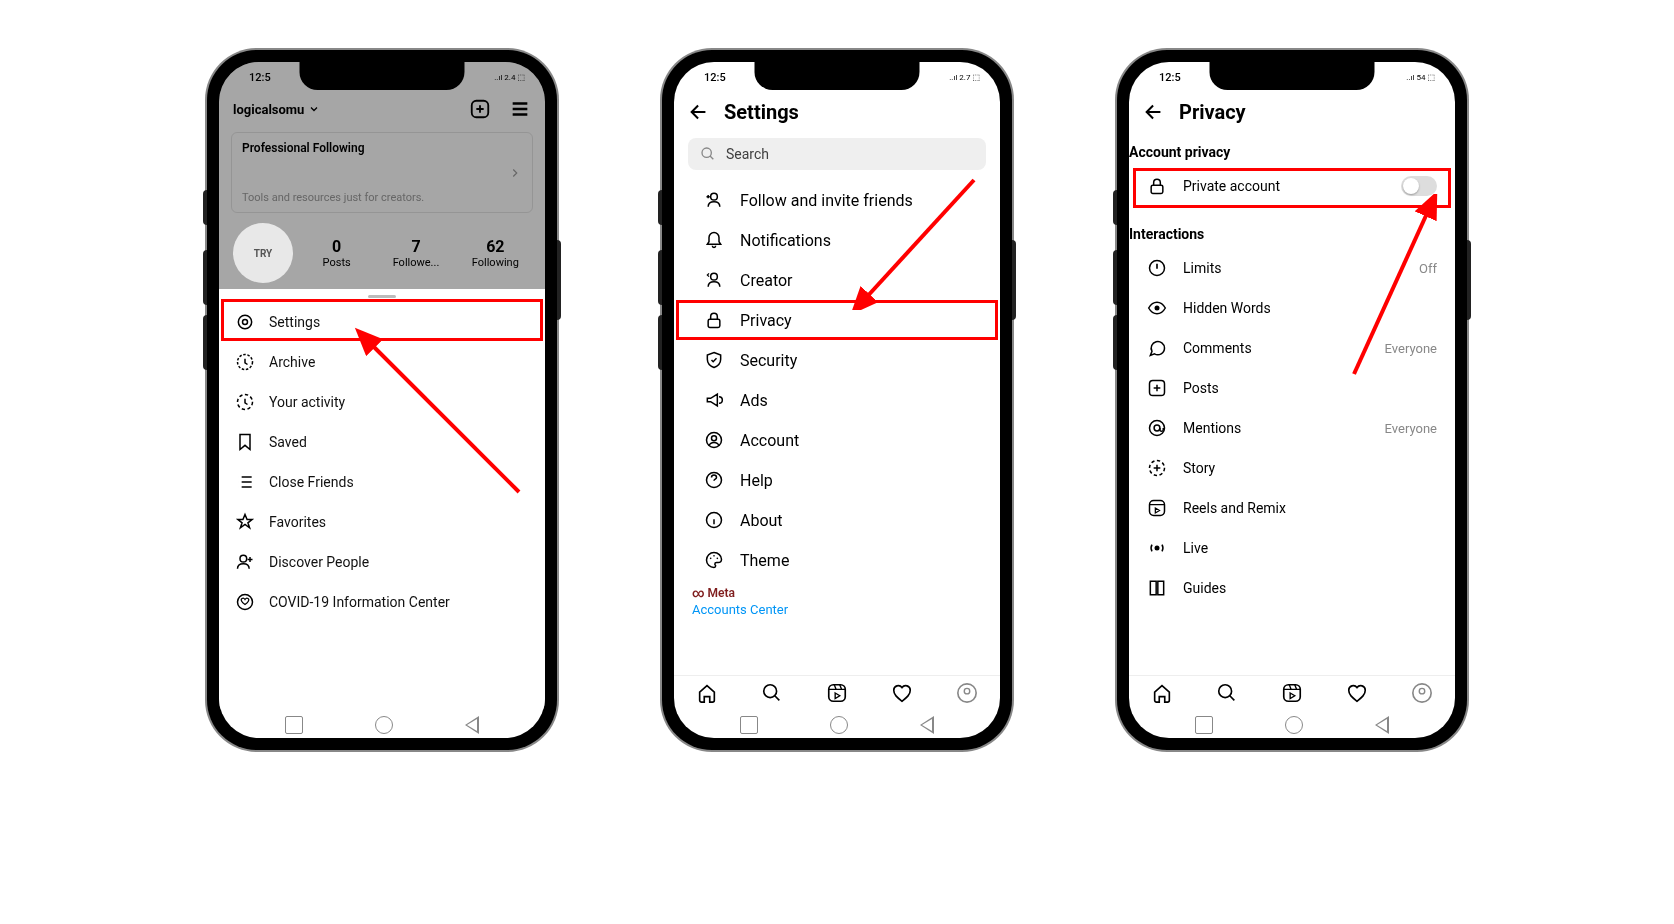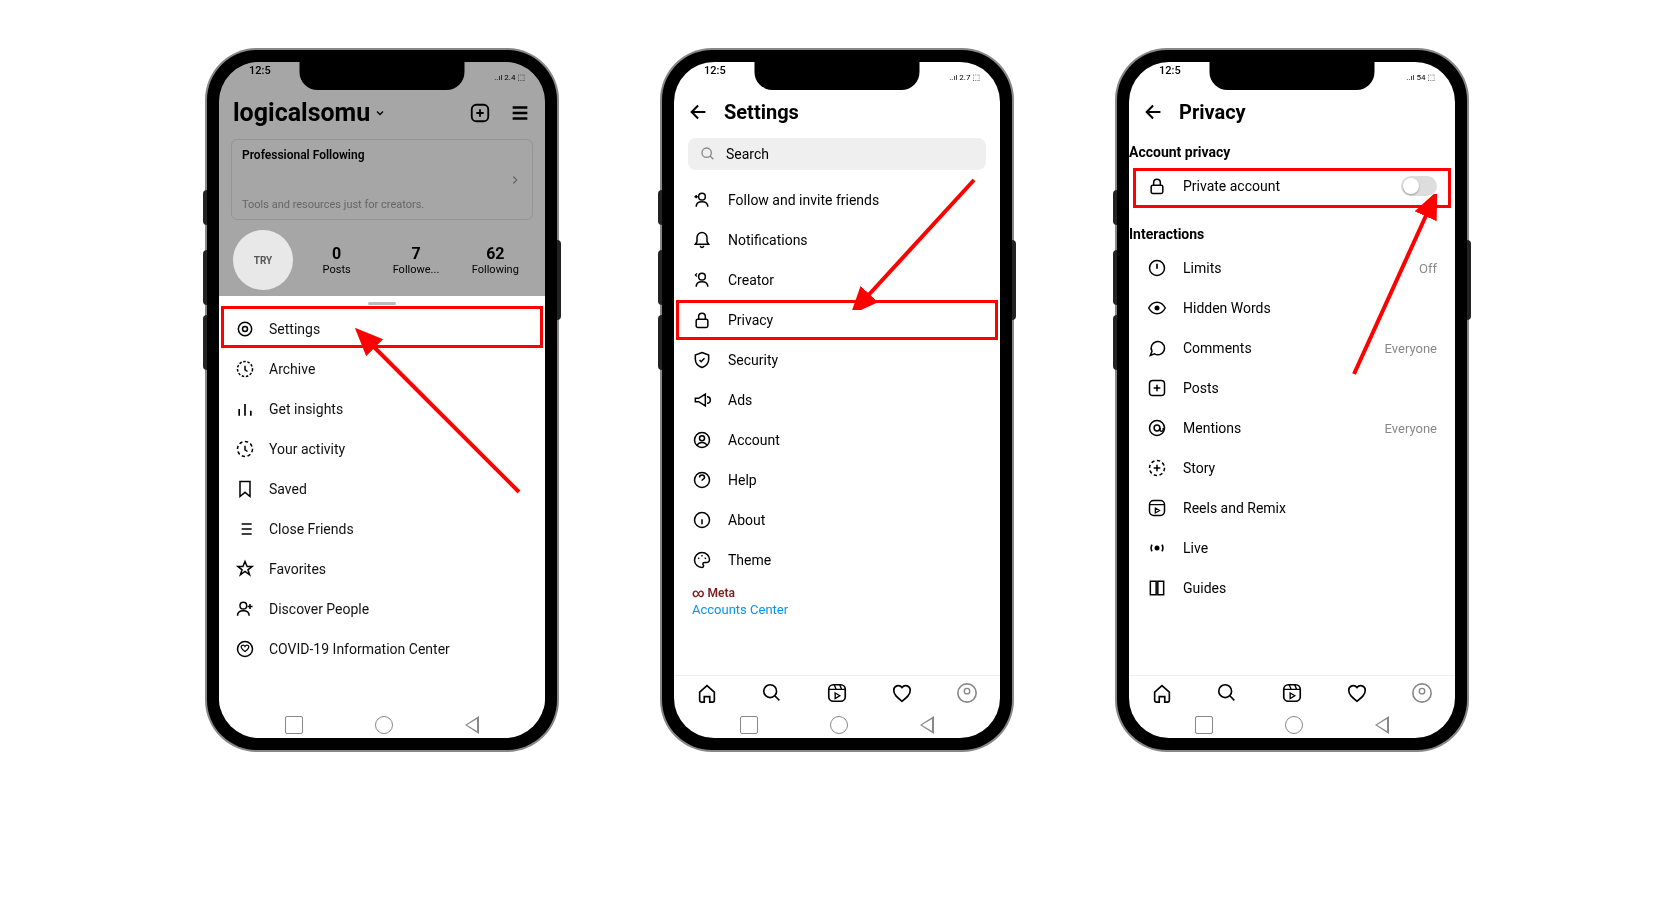--- a/index.html
+++ b/index.html
@@ -51,39 +51,40 @@
     width: 165px;
     height: 28px;
     background: #000;
     border-radius: 0 0 18px 18px;
     z-index: 10;
   }
   .status-bar {
     height: 26px;
     display: flex;
     justify-content: space-between;
+    align-items: center;
     padding: 0 20px;
     font-size: 11px;
     color: #000;
     flex-shrink: 0;
     margin-top: 2px;
   }
   .status-left { font-weight: 500; padding-left: 10px;}
   .status-right { display: flex; gap: 4px; align-items: center; font-size: 8px; }
   .content { flex: 1; overflow: hidden; display: flex; flex-direction: column; position: relative; }
 
   
   .dim-overlay { background: rgba(0,0,0,0.35); }
   .p1-header {
     padding: 8px 14px;
     display: flex;
     justify-content: space-between;
     align-items: center;
   }
-  .p1-username { font-size: 25px; font-weight: 700; display: flex; align-items: center; gap: 4px; }
+  .p1-username { font-size: 13px; font-weight: 700; display: flex; align-items: center; gap: 4px; }
   .p1-header-icons { display: flex; gap: 18px; align-items: center; }
   .dash-card {
     margin: 4px 12px;
     padding: 8px 10px;
     border: 1px solid rgba(0,0,0,0.1);
     border-radius: 6px;
     display: flex;
     justify-content: space-between;
     align-items: center;
   }
@@ -133,29 +134,30 @@
   }
   .page-title { font-size: 20px; font-weight: 700; }
   .search-box {
     margin: 4px 14px 10px;
     background: #efefef;
     border-radius: 8px;
     padding: 8px 12px;
     display: flex;
     align-items: center;
     gap: 10px;
-    color: #000000;
+    color: #404040;
     font-size: 14px;
   }
   .settings-item {
     display: flex;
     align-items: center;
     padding: 10px 18px;
     gap: 16px;
-    font-size: 14px;
+    font-size: 16px;
+    margin-left: 12px;
   }
   .settings-item .icon { width: 20px; height: 20px; display: flex; align-items: center; justify-content: center;}
   .meta-footer { padding: 6px 18px; font-size: 12px; }
   .meta-brand { font-weight: 600; color: #7f1d1d; }
   .meta-link { color: #0095f6; font-size: 13px; margin-top: 2px; }
 
   
   .section-title { font-size: 14px; font-weight: 700; padding: 10px 0 6px; }
   .privacy-item {
     display: flex;
@@ -299,28 +301,20 @@
               <svg width="20" height="20" viewBox="0 0 24 24">
                 <circle cx="12" cy="12" r="9" fill="none" stroke="#000" stroke-width="1.8" stroke-dasharray="3 2"></circle>
                 <path d="M12 8v5l3 2" stroke="#000" stroke-width="1.8" fill="none"></path>
               </svg>
             </span>
           <span>Archive</span>
         </div>
         <div class="menu-item">
           <span class="icon">
               <svg width="20" height="20" viewBox="0 0 24 24">
-                <path d="M5 20V12M12 20V6M19 20V14" stroke="#000" stroke-width="2" fill="none"></path>
-              </svg>
-            </span>
-          <span>Get insights</span>
-        </div>
-        <div class="menu-item">
-          <span class="icon">
-              <svg width="20" height="20" viewBox="0 0 24 24">
                 <circle cx="12" cy="12" r="9" fill="none" stroke="#000" stroke-width="1.8" stroke-dasharray="4 3"></circle>
                 <path d="M12 8v5l3 2" stroke="#000" stroke-width="1.8" fill="none"></path>
               </svg>
             </span>
           <span>Your activity</span>
         </div>
         <div class="menu-item">
           <span class="icon">
               <svg width="20" height="20" viewBox="0 0 24 24">
                 <path d="M6 3h12v18l-6-5-6 5z" fill="none" stroke="#000" stroke-width="1.8"></path>

